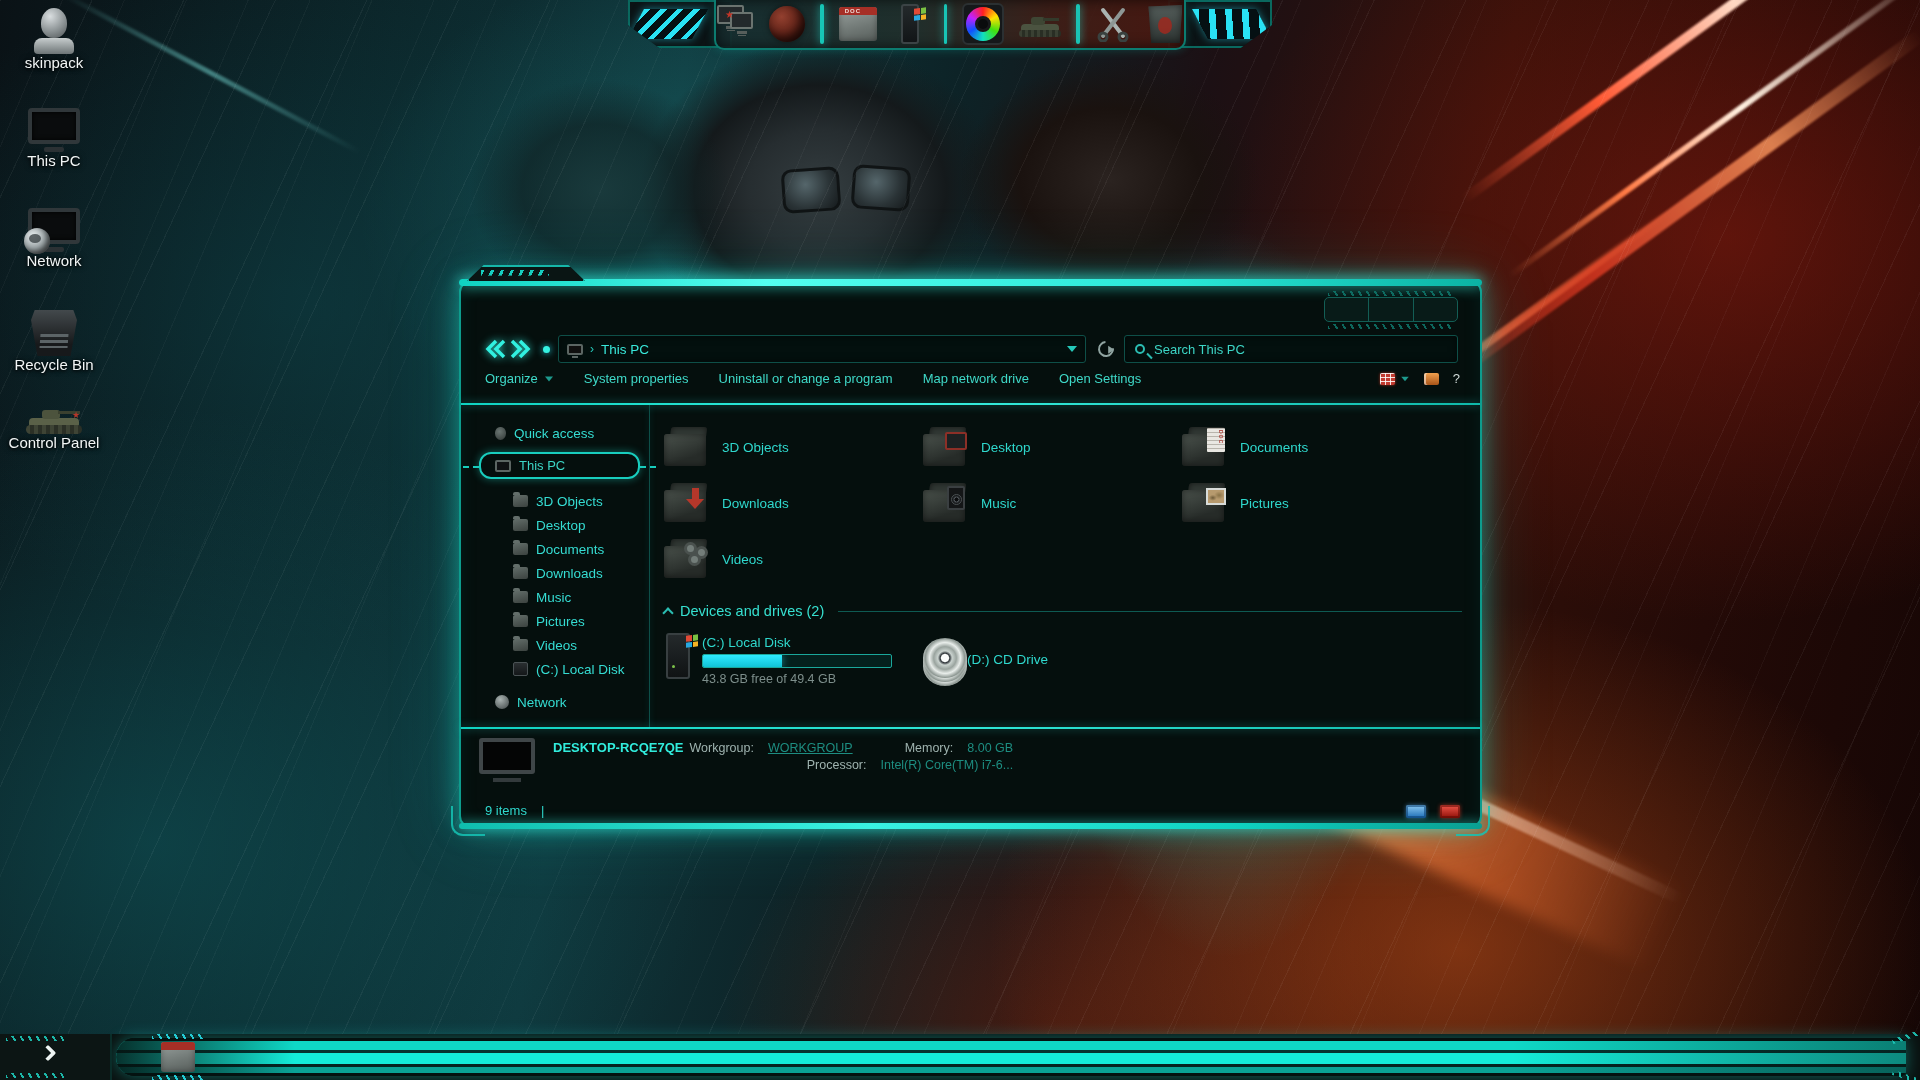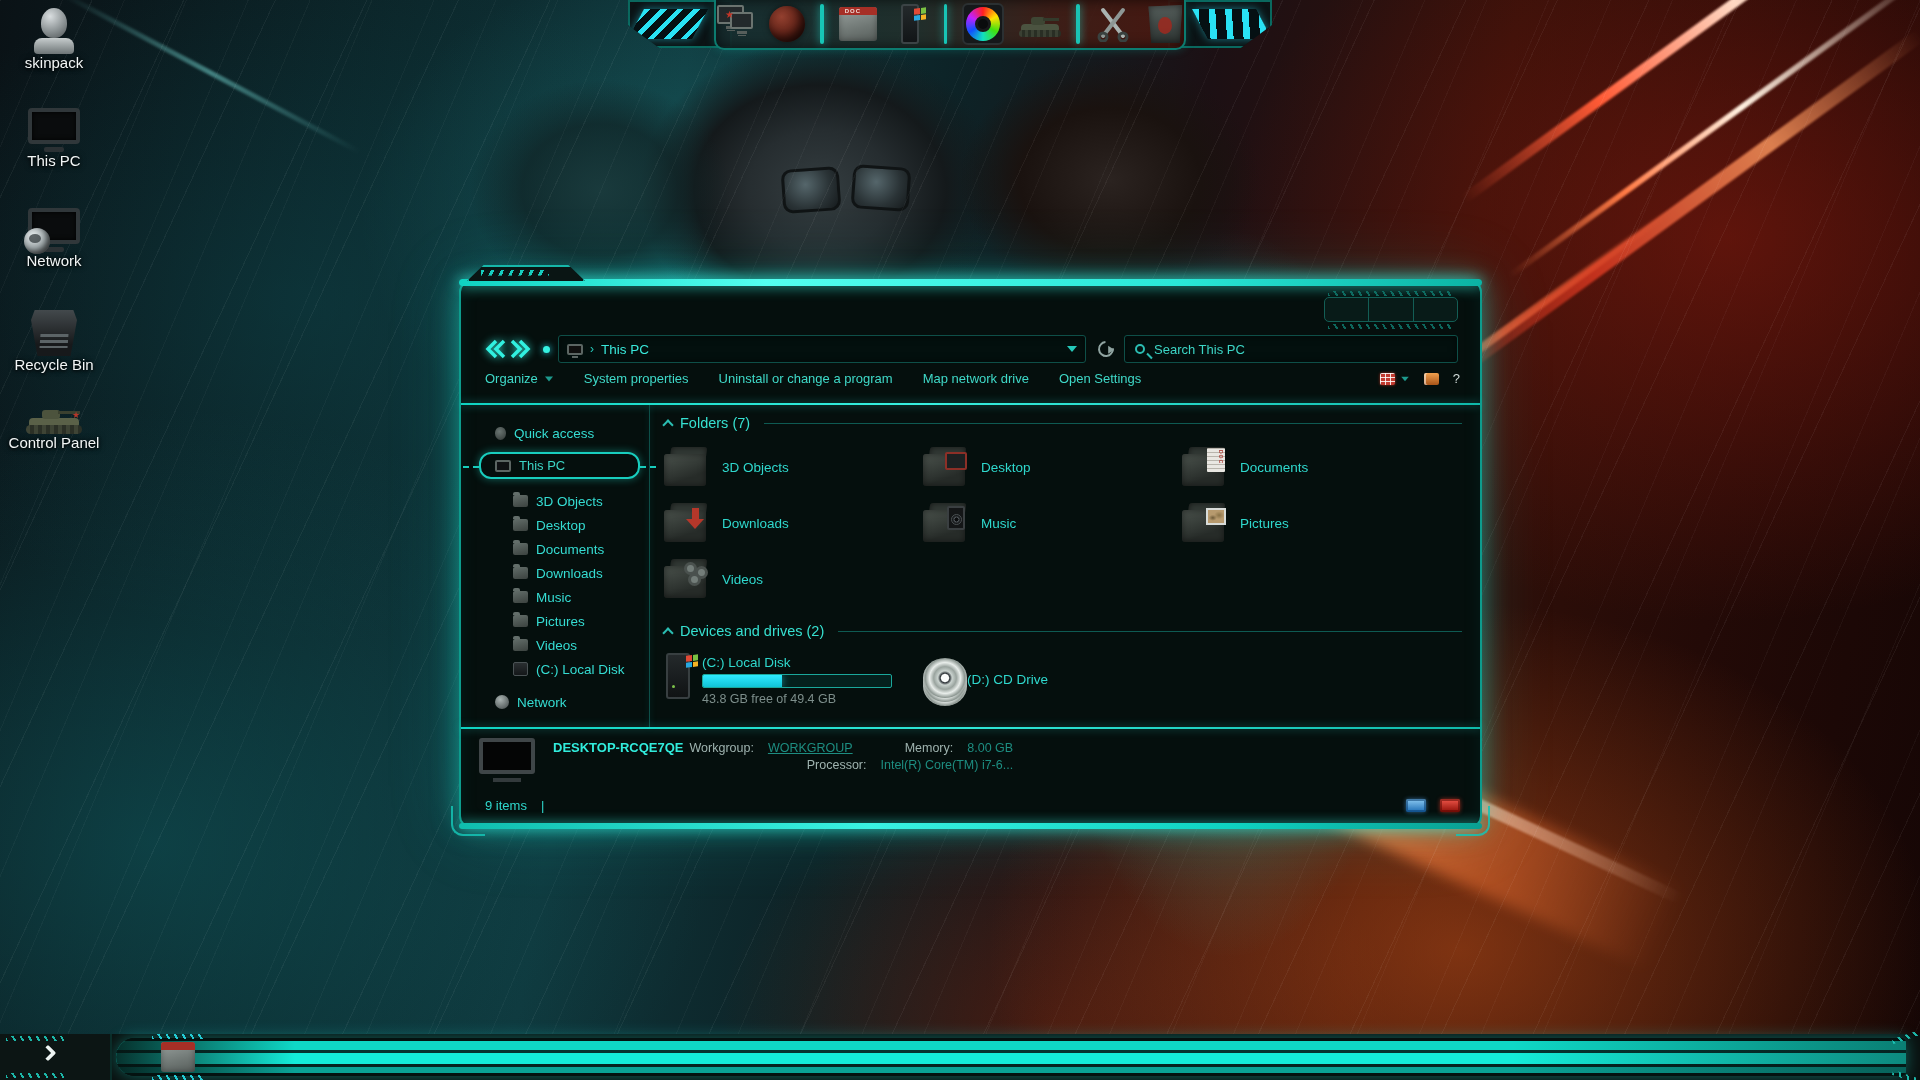--- a/index.html
+++ b/index.html
@@ -246,21 +246,21 @@
   .details { position:absolute; left:0; right:0; bottom:40px; height:56px; display:flex; padding:8px 0 0 18px; gap:18px; }
   .det-mon { width:56px; height:44px; position:relative; flex:none; }
   .det-mon .scr { position:absolute; left:0; top:0; width:56px; height:36px; background:#040505; border:4px solid #3f4648; border-radius:3px; }
   .det-mon .std { position:absolute; left:14px; bottom:0; width:28px; height:4px; background:#333a3c; }
   .det-grid { display:grid; grid-template-columns:auto auto; column-gap:0; row-gap:3px; align-content:start; padding-top:2px; font-size:12.5px; }
   .det-l1 { display:flex; gap:6px; align-items:baseline; }
   .det-name { color:#31ecdc; font-weight:bold; font-size:13px; }
   .det-lab { color:#9fb3af; }
   .det-val { color:#1d8d81; }
   .det-mem { margin-left:46px; }
-  .status { position:absolute; left:0; right:0; bottom:8px; height:26px; display:flex; align-items:center; padding:0 20px 0 24px; }
+  .status { position:absolute; left:0; right:0; bottom:8px; height:26px; display:flex; align-items:flex-end; padding:0 20px 0 24px; }
   .st-count { color:#2fd8cd; font-size:13px; }
   .st-bar { color:#2fd8cd; margin-left:14px; }
   .st-views { margin-left:auto; display:flex; gap:14px; }
   .vw { width:20px; height:13px; border-radius:2px; }
   .vw-b { background:linear-gradient(180deg,#8ccaf2,#1d6db5); box-shadow:inset 0 0 0 2px rgba(10,60,110,.55), 0 0 4px rgba(80,160,230,.6); }
   .vw-r { background:linear-gradient(180deg,#f0564a,#8f1008); box-shadow:inset 0 0 0 2px rgba(90,10,4,.55), 0 0 4px rgba(230,60,40,.6); }
 
   
   .taskbar { position:absolute; left:0; bottom:0; width:1920px; height:46px; background:#0a1110; }
   .tb-band { position:absolute; left:116px; right:14px; top:4px; height:38px; border-radius:19px 5px 5px 19px;
@@ -509,25 +509,20 @@
         </div>
         <div style="height:9px;"></div>
         <div class="side-item">
           <span class="si si-net"></span>
           <span>Network</span>
         </div>
         <div class="vline"></div>
       </div>
 
       <div class="content">
-        <div class="sec-head">
-          <span class="sec-car"></span>
-          <span>Folders (7)</span>
-          <span class="sec-line"></span>
-        </div>
         <div class="tiles">
           <div class="tile">
             <div class="folder"></div>
             <span class="tlbl">3D Objects</span>
           </div>
           <div class="tile">
             <div class="folder">
                 <span class="badge b-desktop"></span>
               </div>
             <span class="tlbl">Desktop</span>

